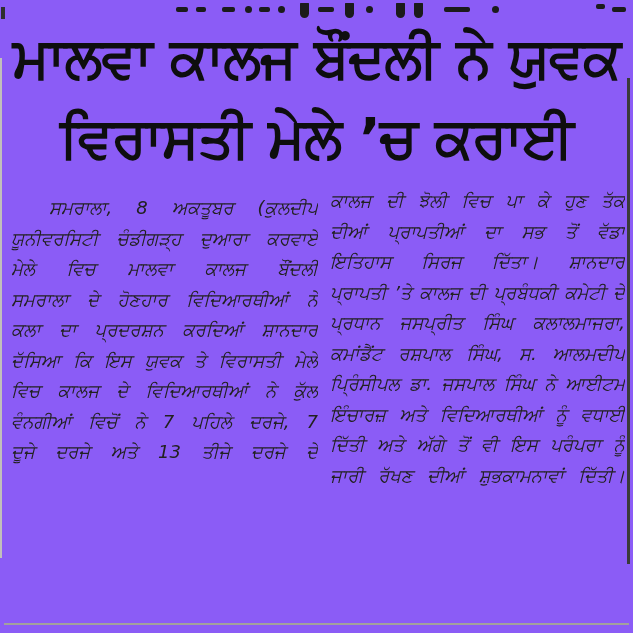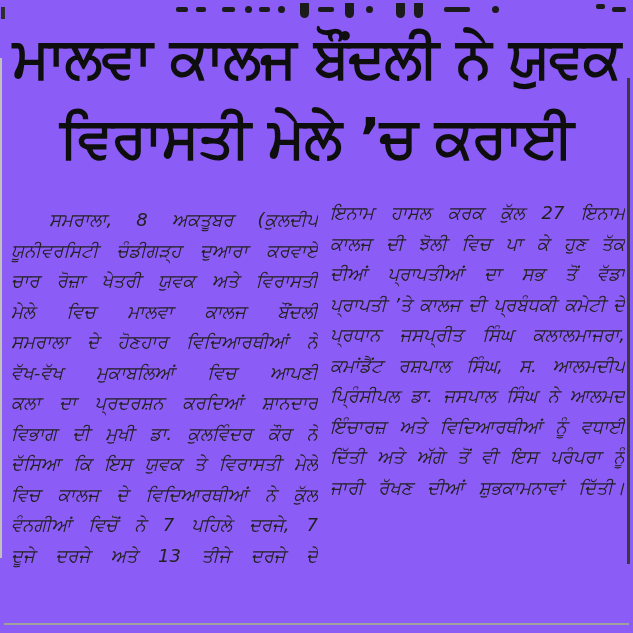--- a/index.html
+++ b/index.html
@@ -29,21 +29,21 @@
   .headline {
     position: absolute; left: 6px; top: 18px; width: 621px;
     text-align: center; color: #0e0e0e;
     font-weight: 800; font-size: 56px; line-height: 80px;
     letter-spacing: -1px;
   }
   .headline .hl-line { height: 80px; overflow: hidden; }
 
   
   .columns {
-    position: absolute; left: 11px; top: 198px; width: 614px;
+    position: absolute; left: 11px; top: 186px; width: 614px;
     display: grid; grid-template-columns: 307px 295px; column-gap: 12px;
     color: #222120;
     font-size: 18px; font-style: italic; font-weight: 500;
   }
   .col-left  { padding-top: 7px; }
   .col-right { padding-top: 0; }
   .col .line {
     height: 30.5px; line-height: 30.5px; overflow: hidden;
     text-align: justify; text-align-last: justify;
   }
@@ -80,38 +80,35 @@
 
   <div class="headline" lang="pa">
     <div class="hl-line">ਮਾਲਵਾ ਕਾਲਜ ਬੌਂਦਲੀ ਨੇ ਯੁਵਕ</div>
     <div class="hl-line">ਵਿਰਾਸਤੀ ਮੇਲੇ ’ਚ ਕਰਾਈ ਬੱਲੇ-ਬੱਲੇ</div>
   </div>
 
   <div class="columns" lang="pa">
     <div class="col col-left">
         <div class="line">ਸਮਰਾਲਾ, 8 ਅਕਤੂਬਰ (ਕੁਲਦੀਪ</div>
         <div class="line">ਯੂਨੀਵਰਸਿਟੀ ਚੰਡੀਗੜ੍ਹ ਦੁਆਰਾ ਕਰਵਾਏ</div>
-        <div class="line">ਚਾਰ ਰੋਜ਼ਾ ਖੇਤਰੀ ਯੁਵਕ ਅਤੇ ਵਿਰਾਸਤੀ</div>
         <div class="line">ਮੇਲੇ ਵਿਚ ਮਾਲਵਾ ਕਾਲਜ ਬੌਂਦਲੀ</div>
         <div class="line">ਸਮਰਾਲਾ ਦੇ ਹੋਣਹਾਰ ਵਿਦਿਆਰਥੀਆਂ ਨੇ</div>
-        <div class="line">ਵੱਖ-ਵੱਖ ਮੁਕਾਬਲਿਆਂ ਵਿਚ ਆਪਣੀ</div>
         <div class="line">ਕਲਾ ਦਾ ਪ੍ਰਦਰਸ਼ਨ ਕਰਦਿਆਂ ਸ਼ਾਨਦਾਰ</div>
-        <div class="line">ਵਿਭਾਗ ਦੀ ਮੁਖੀ ਡਾ. ਕੁਲਵਿੰਦਰ ਕੌਰ ਨੇ</div>
         <div class="line">ਦੱਸਿਆ ਕਿ ਇਸ ਯੁਵਕ ਤੇ ਵਿਰਾਸਤੀ ਮੇਲੇ</div>
         <div class="line">ਵਿਚ ਕਾਲਜ ਦੇ ਵਿਦਿਆਰਥੀਆਂ ਨੇ ਕੁੱਲ</div>
         <div class="line">ਵੰਨਗੀਆਂ ਵਿਚੋਂ ਨੇ 7 ਪਹਿਲੇ ਦਰਜੇ, 7</div>
         <div class="line">ਦੂਜੇ ਦਰਜੇ ਅਤੇ 13 ਤੀਜੇ ਦਰਜੇ ਦੇ</div>
       </div>
     <div class="col col-right">
-        <div class="line">ਇਨਾਮ ਹਾਸਲ ਕਰਕ ਕੁੱਲ 27 ਇਨਾਮ</div>
         <div class="line">ਕਾਲਜ ਦੀ ਝੋਲੀ ਵਿਚ ਪਾ ਕੇ ਹੁਣ ਤੱਕ</div>
         <div class="line">ਦੀਆਂ ਪ੍ਰਾਪਤੀਆਂ ਦਾ ਸਭ ਤੋਂ ਵੱਡਾ</div>
+        <div class="line">ਇਤਿਹਾਸ ਸਿਰਜ ਦਿੱਤਾ। ਸ਼ਾਨਦਾਰ</div>
         <div class="line">ਪ੍ਰਾਪਤੀ ’ਤੇ ਕਾਲਜ ਦੀ ਪ੍ਰਬੰਧਕੀ ਕਮੇਟੀ ਦੇ</div>
         <div class="line">ਪ੍ਰਧਾਨ ਜਸਪ੍ਰੀਤ ਸਿੰਘ ਕਲਾਲਮਾਜਰਾ,</div>
         <div class="line">ਕਮਾਂਡੈਂਟ ਰਸ਼ਪਾਲ ਸਿੰਘ, ਸ. ਆਲਮਦੀਪ</div>
-        <div class="line">ਪ੍ਰਿੰਸੀਪਲ ਡਾ. ਜਸਪਾਲ ਸਿੰਘ ਨੇ ਆਲਮਦ</div>
+        <div class="line">ਪ੍ਰਿੰਸੀਪਲ ਡਾ. ਜਸਪਾਲ ਸਿੰਘ ਨੇ ਆਈਟਮ</div>
         <div class="line">ਇੰਚਾਰਜ਼ ਅਤੇ ਵਿਦਿਆਰਥੀਆਂ ਨੂੰ ਵਧਾਈ</div>
         <div class="line">ਦਿੱਤੀ ਅਤੇ ਅੱਗੇ ਤੋਂ ਵੀ ਇਸ ਪਰੰਪਰਾ ਨੂੰ</div>
         <div class="line">ਜਾਰੀ ਰੱਖਣ ਦੀਆਂ ਸ਼ੁਭਕਾਮਨਾਵਾਂ ਦਿੱਤੀ।</div>
       </div>
   </div>
 
 </div>
 
 </body></html>

